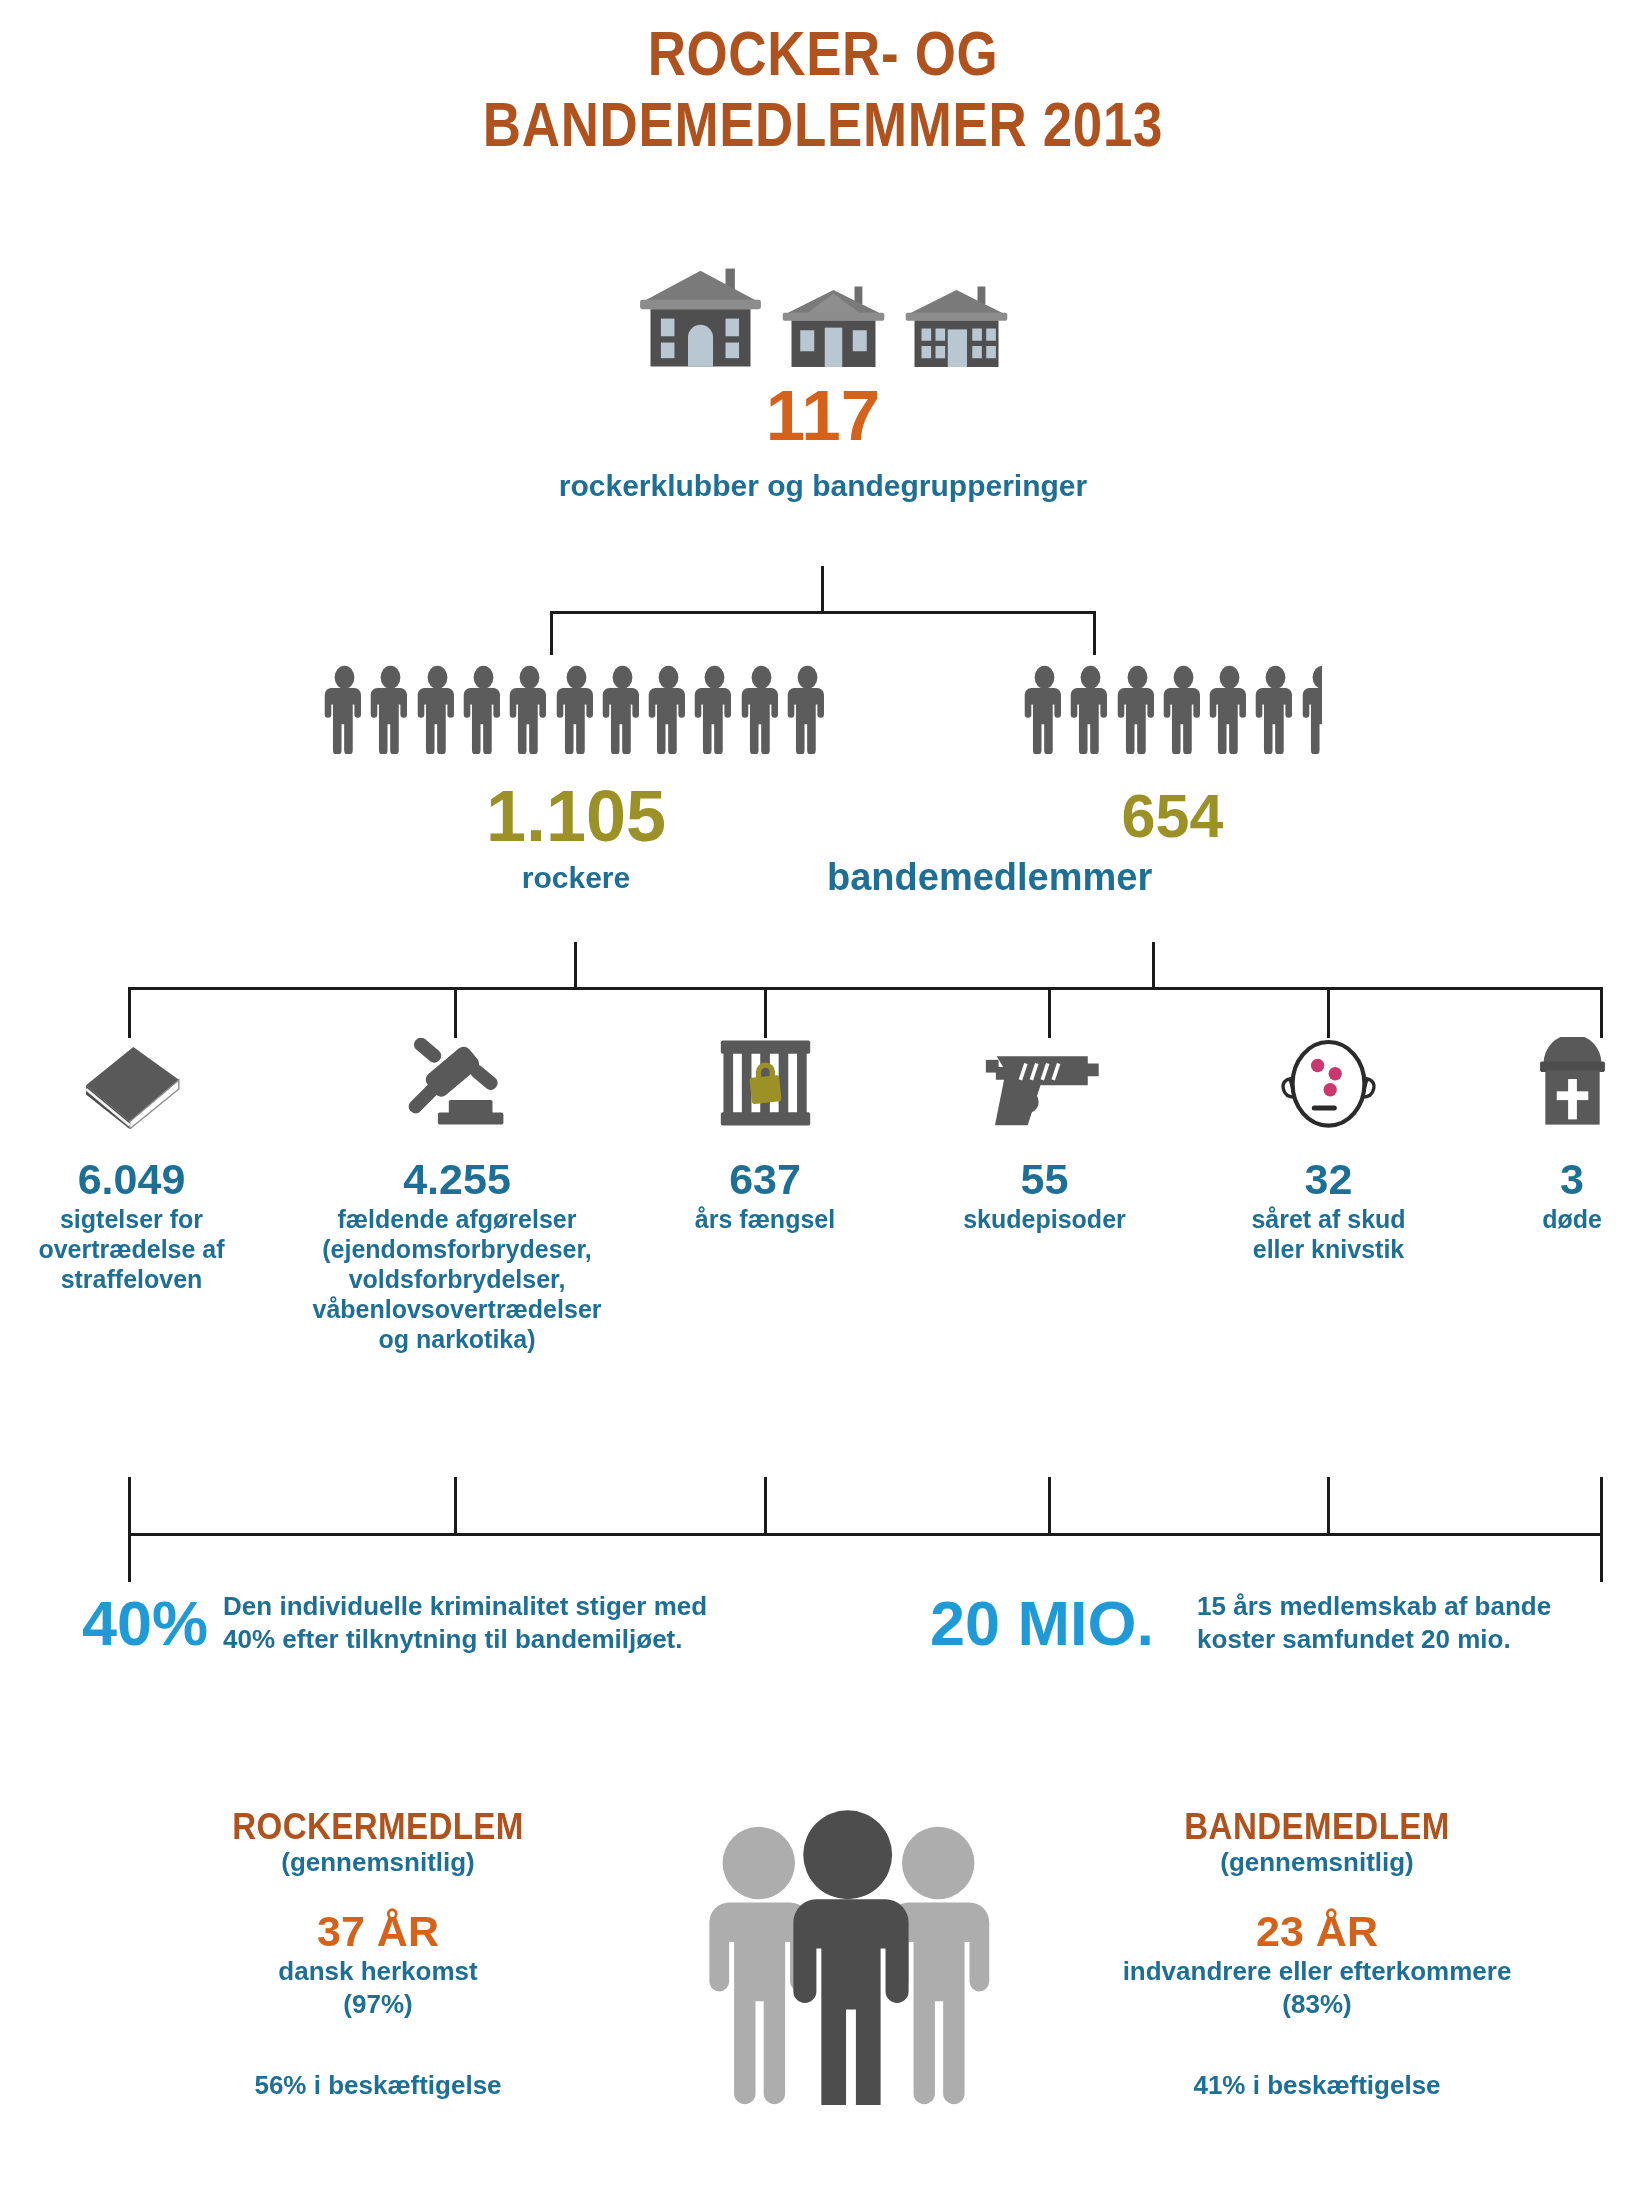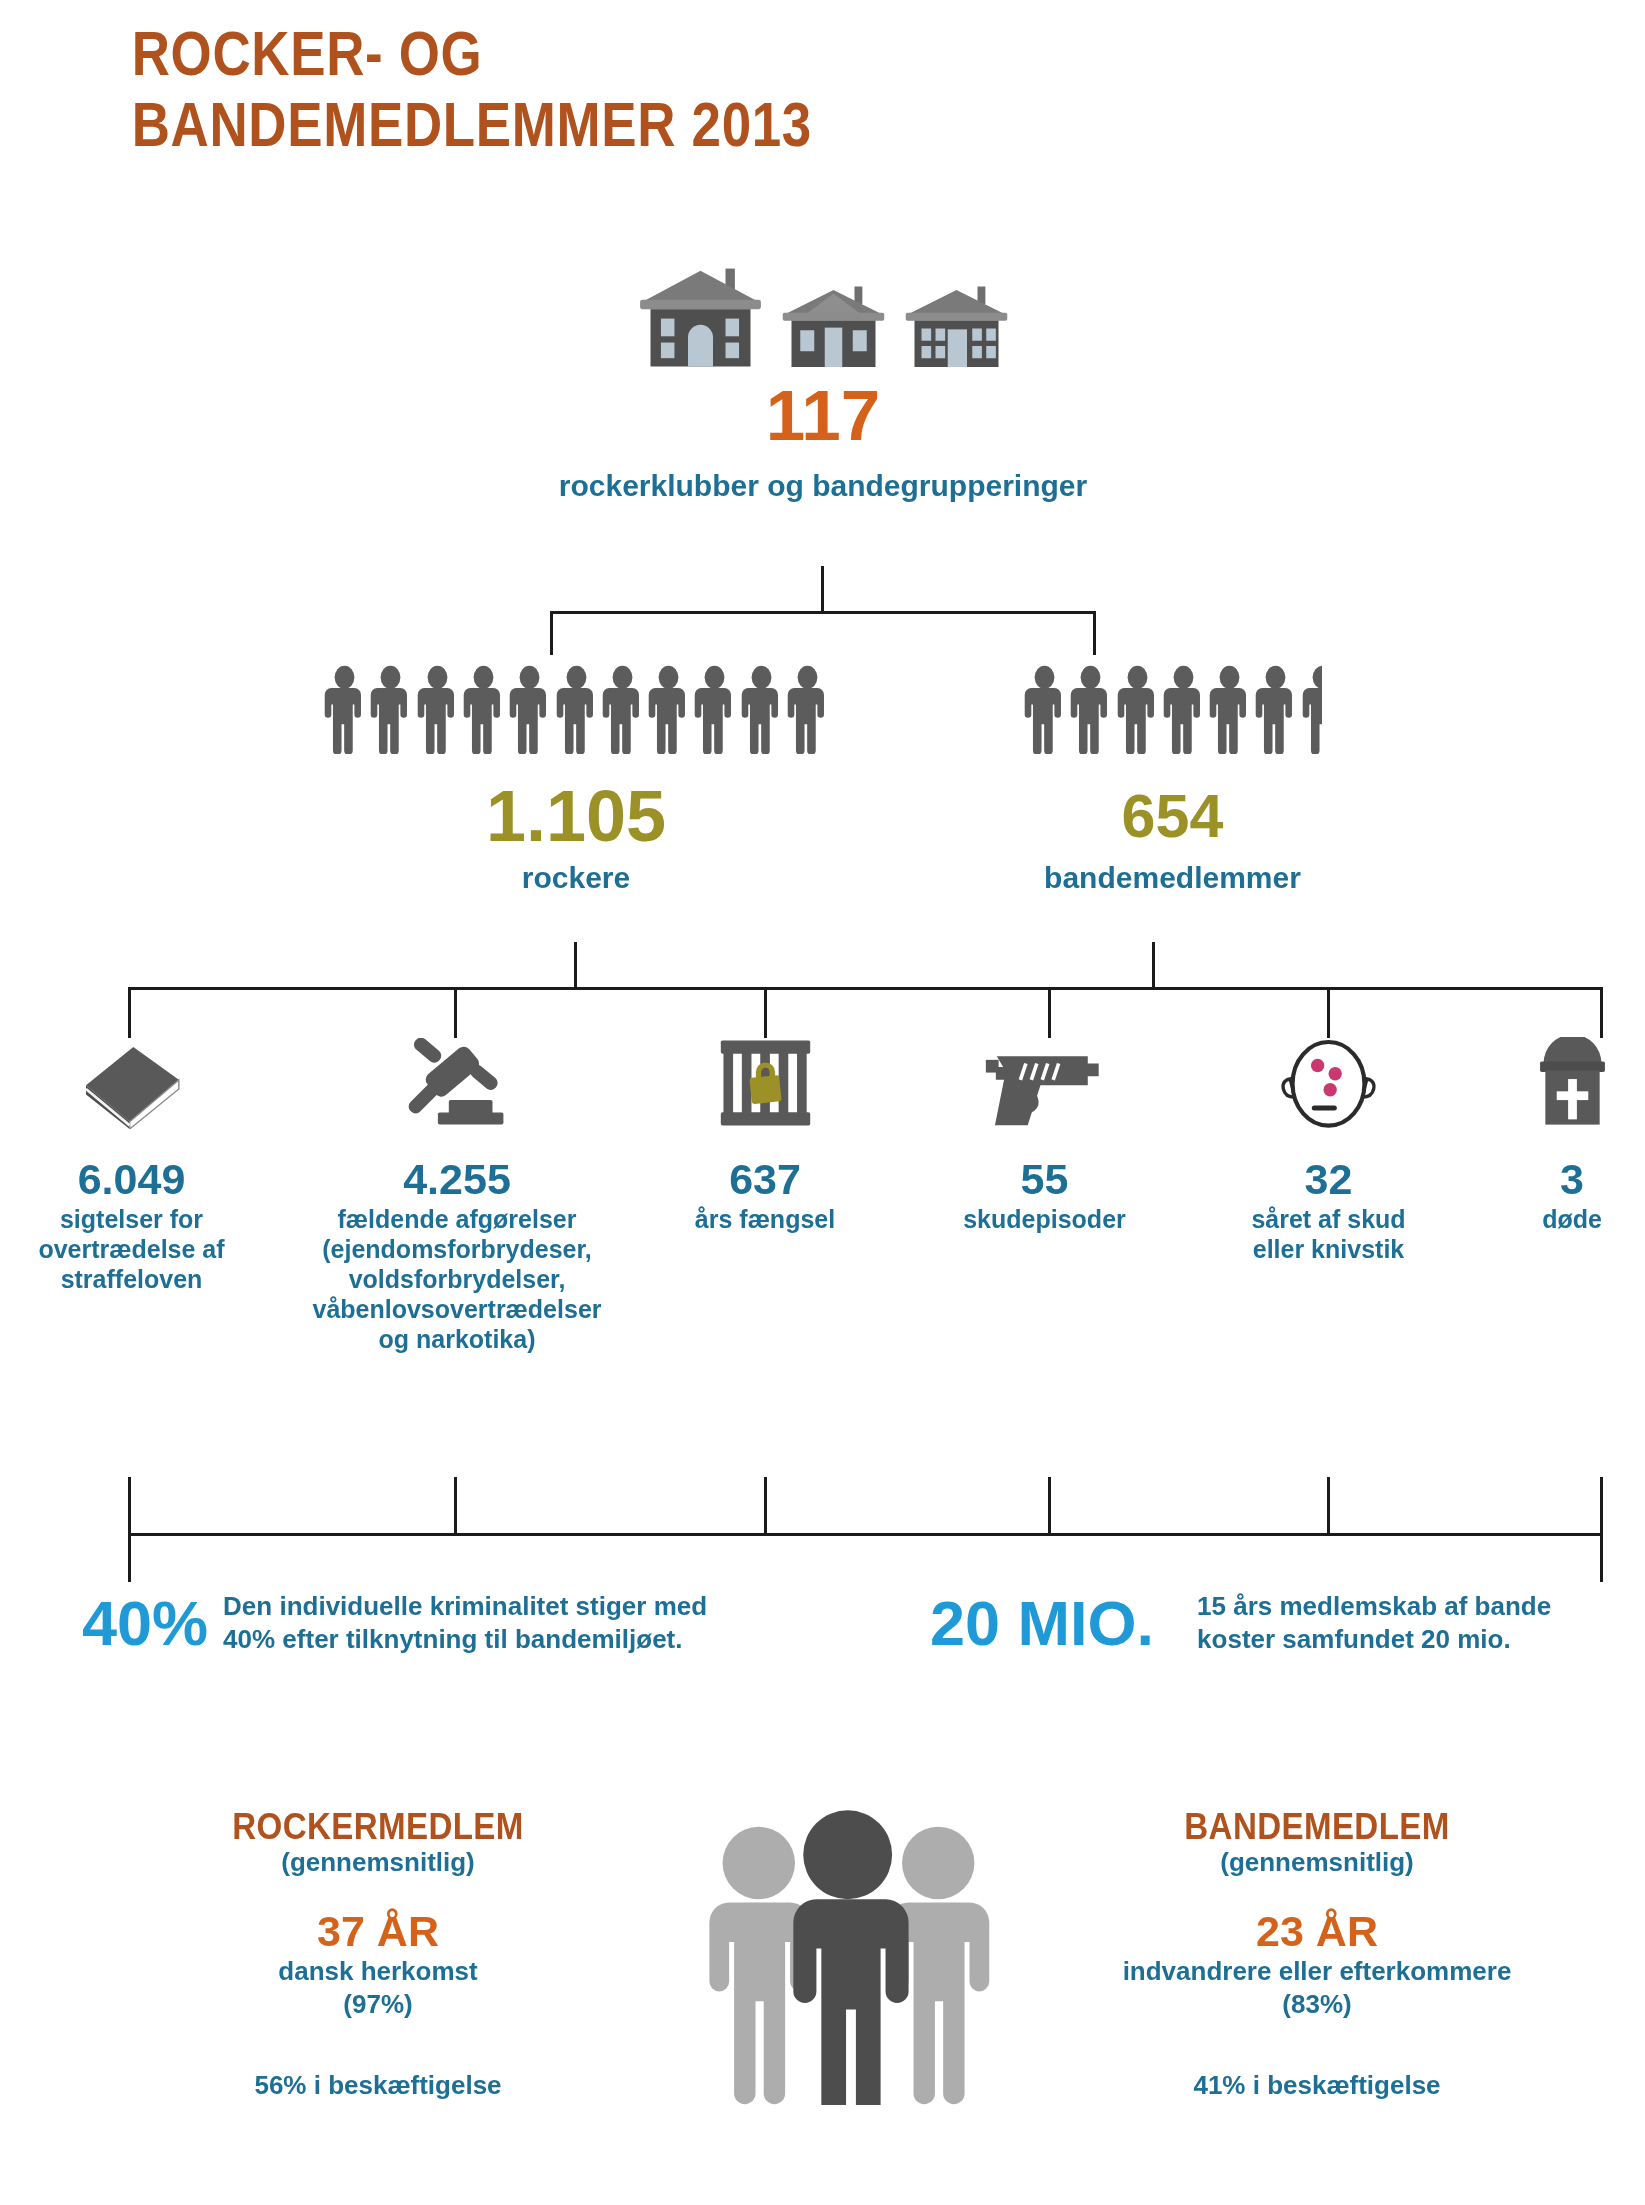--- a/index.html
+++ b/index.html
@@ -3,21 +3,21 @@
 <meta charset="utf-8">
 <style>
   html,body{margin:0;padding:0;background:#ffffff;}
   body{
     width:1646px;height:2205px;position:relative;overflow:hidden;
     font-family:"Liberation Sans",sans-serif;
     -webkit-font-smoothing:antialiased;
   }
 
   
-  #title-block{position:absolute;left:0;top:18px;width:1646px;}
+  #title-block{position:absolute;left:0;top:18px;width:1646px;text-align:center;}
   .title-line{
     color:#b0521d;font-weight:bold;letter-spacing:0.8px;
     font-family:"Liberation Sans Narrow","Liberation Sans",sans-serif;
     transform:scaleX(.84);transform-origin:center center;
   }
   #title-1{font-size:63px;line-height:71px;}
   #title-2{font-size:63px;line-height:71px;}
 
   
   .blue-label{color:#1d6f95;font-weight:bold;}
@@ -42,21 +42,21 @@
   
   #rockere-people{position:absolute;left:317px;top:665px;width:518px;display:flex;justify-content:center;align-items:flex-end;gap:3.3px;}
   #bande-people{position:absolute;left:1008px;top:665px;width:329px;display:flex;justify-content:center;align-items:flex-end;gap:3.3px;}
   .ppl{width:43px;height:89px;}
   .ppl-half{width:21.4px;height:89px;overflow:hidden;}
   .ppl-half svg{width:43px;height:89px;}
 
   #rockere-number{position:absolute;left:317px;top:786px;width:518px;text-align:center;font-size:72px;line-height:61px;}
   #rockere-label{position:absolute;left:317px;top:861px;width:518px;text-align:center;font-size:30px;line-height:33px;}
   #bande-number{position:absolute;left:1008px;top:786px;width:329px;text-align:center;font-size:61px;line-height:61px;}
-  #bande-label{position:absolute;left:827px;top:861px;width:691px;text-align:center;font-size:30px;line-height:33px;}
+  #bande-label{position:absolute;left:827px;top:861px;width:691px;font-size:38px;line-height:33px;}
 
   
   #stats-row{position:absolute;left:0;top:1038px;width:1646px;}
   .stat-col{position:absolute;text-align:center;}
   .stat-icon{height:91px;display:flex;align-items:flex-end;justify-content:center;margin-bottom:13px;}
   .stat-num{font-size:43px;line-height:44px;margin-bottom:3.3px;}
   .stat-txt{color:#1d6f95;font-weight:bold;font-size:25px;line-height:30px;}
 
   
   .fact{position:absolute;display:flex;align-items:center;}

